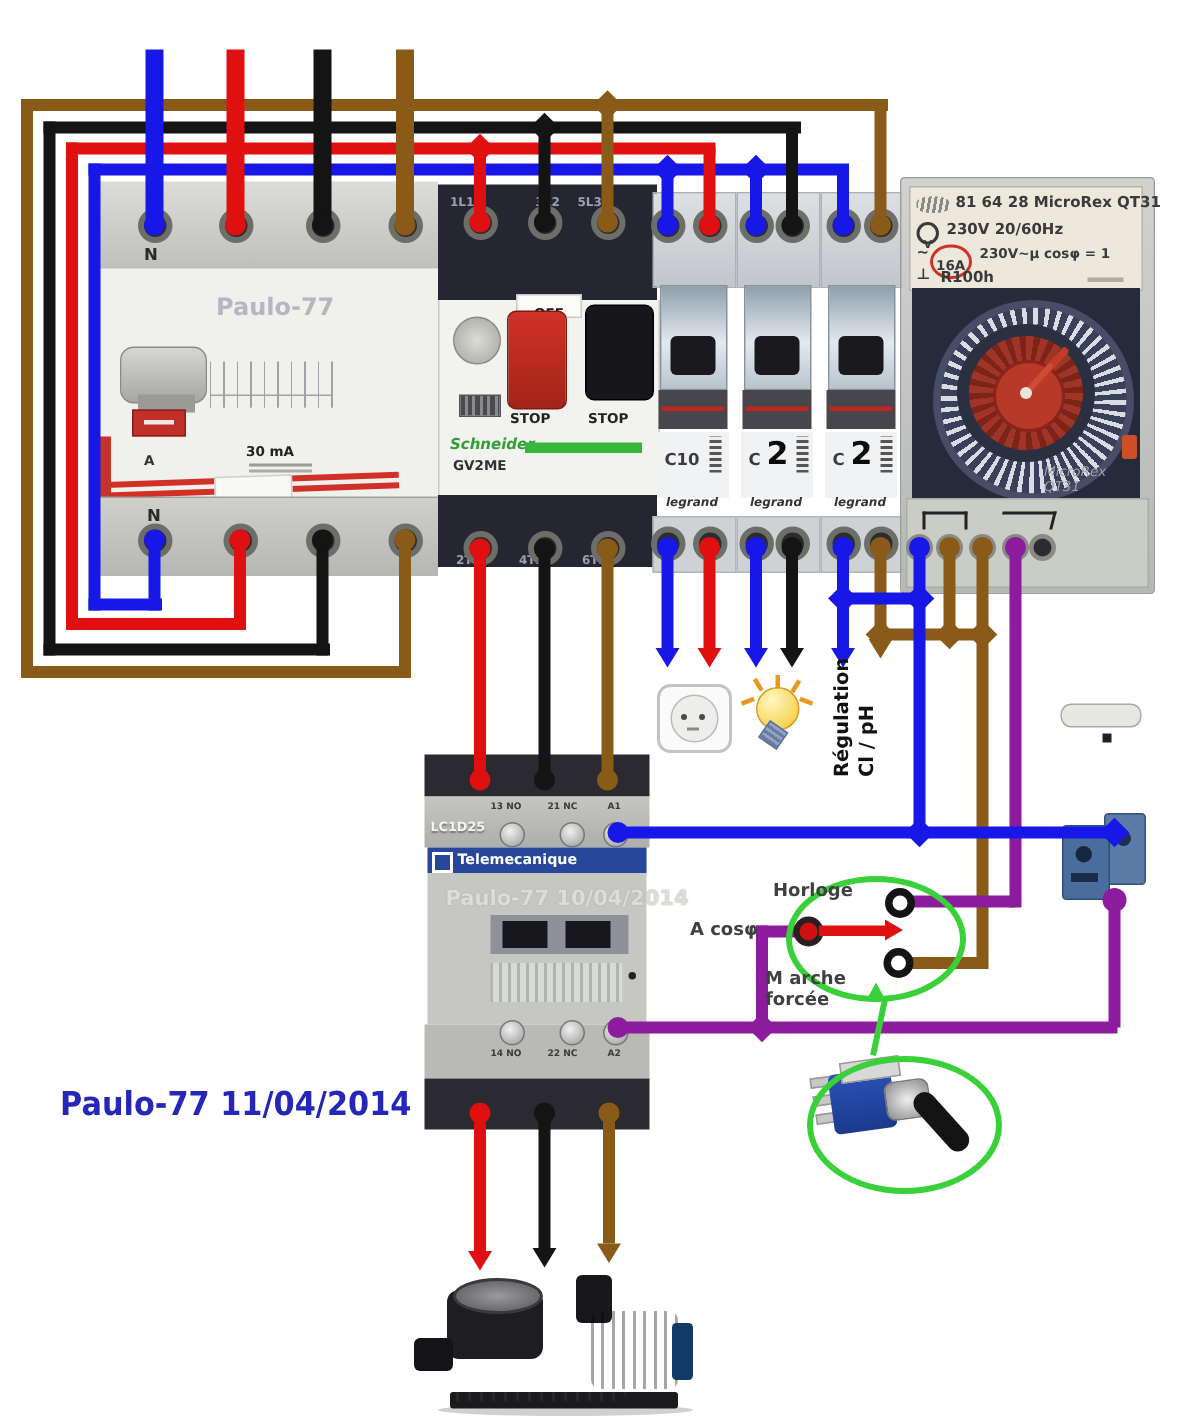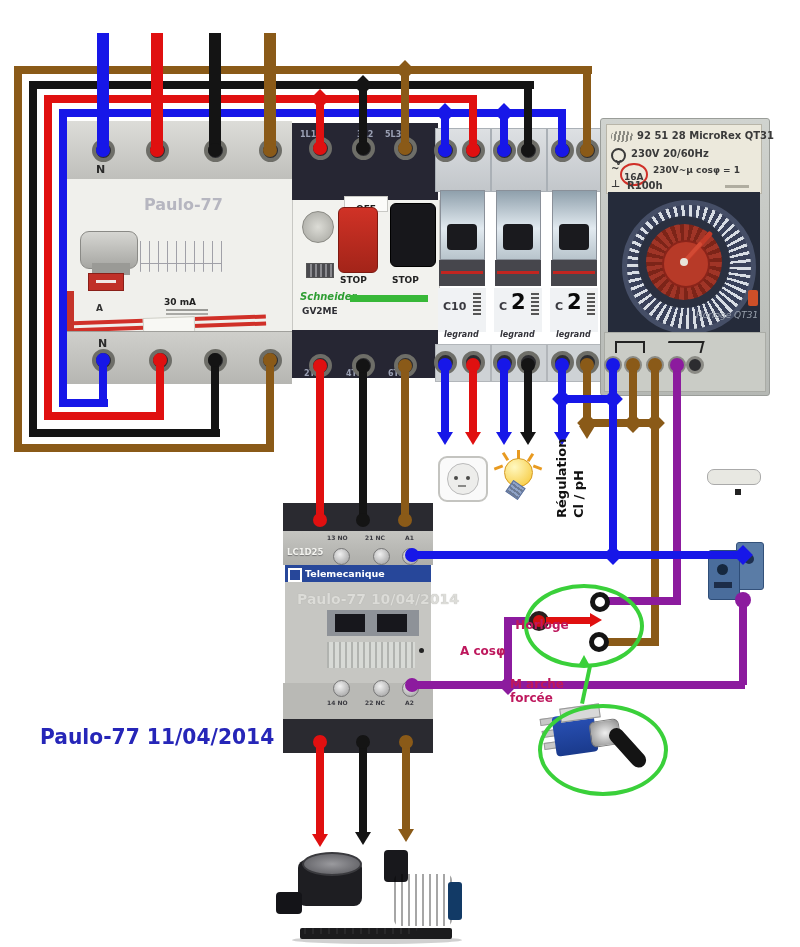--- a/index.html
+++ b/index.html
@@ -19,21 +19,21 @@
   .ad.abl{border-top-color:#1717e8;} .ad.ard{border-top-color:#e01010;}
   .ad.abk{border-top-color:#141414;} .ad.abr{border-top-color:#8a5a18;}
   .ar{position:absolute;width:0;height:0;border-top:7px solid transparent;border-bottom:7px solid transparent;border-left:12px solid #e01010;}
   .au{position:absolute;width:0;height:0;border-left:6px solid transparent;border-right:6px solid transparent;border-bottom:11px solid #3ad03a;}
   
   .term{position:absolute;width:15px;height:15px;border-radius:50%;background:#2c2c30;border:4px solid #6e6e68;}
   .termS{position:absolute;width:12px;height:12px;border-radius:50%;background:#2c2c30;border:3px solid #8a8a84;}
   .screw{position:absolute;width:15px;height:15px;border-radius:50%;background:radial-gradient(circle at 40% 35%,#f0f0f0,#9a9a9a);border:1px solid #777;}
   
   .gel{position:absolute;border:4px solid #3ad03a;border-radius:50%;}
-  .lbl{position:absolute;font-weight:bold;color:#be185d;font-size:12px;letter-spacing:0px;margin-top:32px;}
+  .lbl{position:absolute;font-weight:bold;color:#404040;font-size:12px;letter-spacing:0px;}
   .tiny{position:absolute;color:#9aa0b4;font-size:8px;font-weight:bold;}
   .tinyd{position:absolute;color:#3a3a40;font-size:6px;font-weight:bold;}
   
   .dev{position:absolute;}
   .hdrline{position:absolute;font-size:10px;font-weight:bold;color:#3a3a3a;white-space:nowrap;}
 </style>
 </head>
 <body>
 
 <div id="stage">
@@ -119,21 +119,21 @@
     <div class="abs" style="left:8px;top:172px;font-size:11px;font-weight:bold;color:#3a3a40;">C</div>
     <div class="abs" style="left:20px;top:162px;font-size:21px;font-weight:bold;color:#0a0a0a;">2</div>
     <div class="abs" style="left:9px;top:202px;font-size:8px;font-weight:bold;font-style:italic;color:#33333a;">legrand</div>
     <div class="abs" style="left:0;top:216px;width:54px;height:36px;background:#ced2d5;border:1px solid #b2b6ba;"></div>
   </div>
 
   <div class="dev" style="left:600px;top:118px;width:168px;height:276px;">
     <div class="abs" style="left:0;top:0;width:168px;height:276px;background:linear-gradient(#d0d3cf,#b5b8b4);border:1px solid #9a9d99;border-radius:3px;"></div>
     <div class="abs" style="left:6px;top:6px;width:154px;height:68px;background:#ece9dc;border:1px solid #b8b5a8;">
       <div class="abs" style="left:4px;top:6px;width:22px;height:11px;background:repeating-linear-gradient(100deg,#8a8a82 0 2px,transparent 2px 4px);border-radius:40%;"></div>
-      <div class="hdrline" style="left:30px;top:5px;">92 51 28 MicroRex QT31</div>
+      <div class="hdrline" style="left:30px;top:5px;">81 64 28 MicroRex QT31</div>
       <div class="abs" style="left:4px;top:23px;width:11px;height:11px;border:2px solid #3a3a3a;border-radius:50%;text-align:center;">
         <span style="font-size:7px;font-weight:bold;color:#3a3a3a;line-height:11px;">V</span>
       </div>
       <div class="hdrline" style="left:24px;top:23px;">230V 20/60Hz</div>
       <div class="hdrline" style="left:4px;top:38px;">~</div>
       <div class="abs" style="left:13px;top:38px;border:2px solid #d03028;border-radius:50%;padding:0 2px;">
         <span style="font-size:9px;font-weight:bold;color:#3a3a3a;">16A</span>
       </div>
       <div class="hdrline" style="left:46px;top:40px;font-size:9px;">230V~µ  cosφ = 1</div>
       <div class="hdrline" style="left:4px;top:53px;">⊥</div>
@@ -141,21 +141,21 @@
       <div class="abs" style="left:118px;top:60px;width:24px;height:3px;background:#b0ada0;"></div>
     </div>
     <div class="abs" style="left:8px;top:74px;width:152px;height:140px;background:#252b3a;overflow:hidden;">
       <div class="abs" style="left:14px;top:8px;width:124px;height:124px;border-radius:50%;background:repeating-conic-gradient(#d8dde4 0deg 3deg,#39415a 3deg 7.5deg);border:5px solid #454e66;"></div>
       <div class="abs" style="left:30px;top:24px;width:92px;height:92px;border-radius:50%;background:#2a3040;"></div>
       <div class="abs" style="left:38px;top:32px;width:76px;height:76px;border-radius:50%;background:repeating-conic-gradient(#a03527 0deg 8deg,#7c2418 8deg 15deg);"></div>
       <div class="abs" style="left:54px;top:48px;width:44px;height:44px;border-radius:50%;background:#b73a28;border:2px solid #8a241a;"></div>
       <div class="abs" style="left:74px;top:30px;width:5px;height:40px;background:#c23a28;transform:rotate(42deg);transform-origin:bottom center;border-radius:2px;"></div>
       <div class="abs" style="left:74px;top:70px;width:4px;height:26px;background:#d24a34;transform:rotate(222deg);transform-origin:top center;border-radius:2px;"></div>
       <div class="abs" style="left:72px;top:66px;width:8px;height:8px;border-radius:50%;background:#e8e4da;"></div>
-      <div class="abs" style="left:88px;top:118px;font-size:9px;font-style:italic;color:#98a0ac;">Horloge QT31</div>
+      <div class="abs" style="left:88px;top:118px;font-size:9px;font-style:italic;color:#98a0ac;">MicroRex QT31</div>
       <div class="abs" style="left:140px;top:98px;width:10px;height:16px;background:#cc4f28;border-radius:2px;"></div>
     </div>
     <div class="abs" style="left:4px;top:214px;width:160px;height:58px;background:#caccc6;border:1px solid #aaaca6;">
       <div class="abs" style="left:10px;top:8px;width:26px;height:10px;border:2px solid #222;border-bottom:none;"></div>
       <div class="abs" style="left:62px;top:8px;width:34px;height:10px;border-top:2px solid #222;border-right:2px solid #222;transform:skewX(-14deg);"></div>
       <div class="abs" style="left:102px;top:136px;width:52px;height:14px;background:#e8e8e2;border:1px solid #aaa;border-radius:7px;"></div>
       <div class="abs" style="left:130px;top:156px;width:6px;height:6px;background:#222;"></div>
     </div>
   </div>
 

